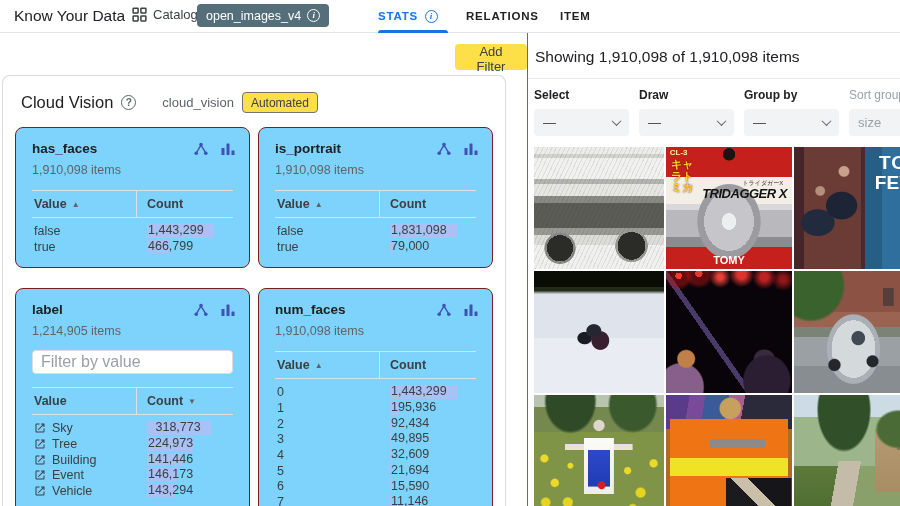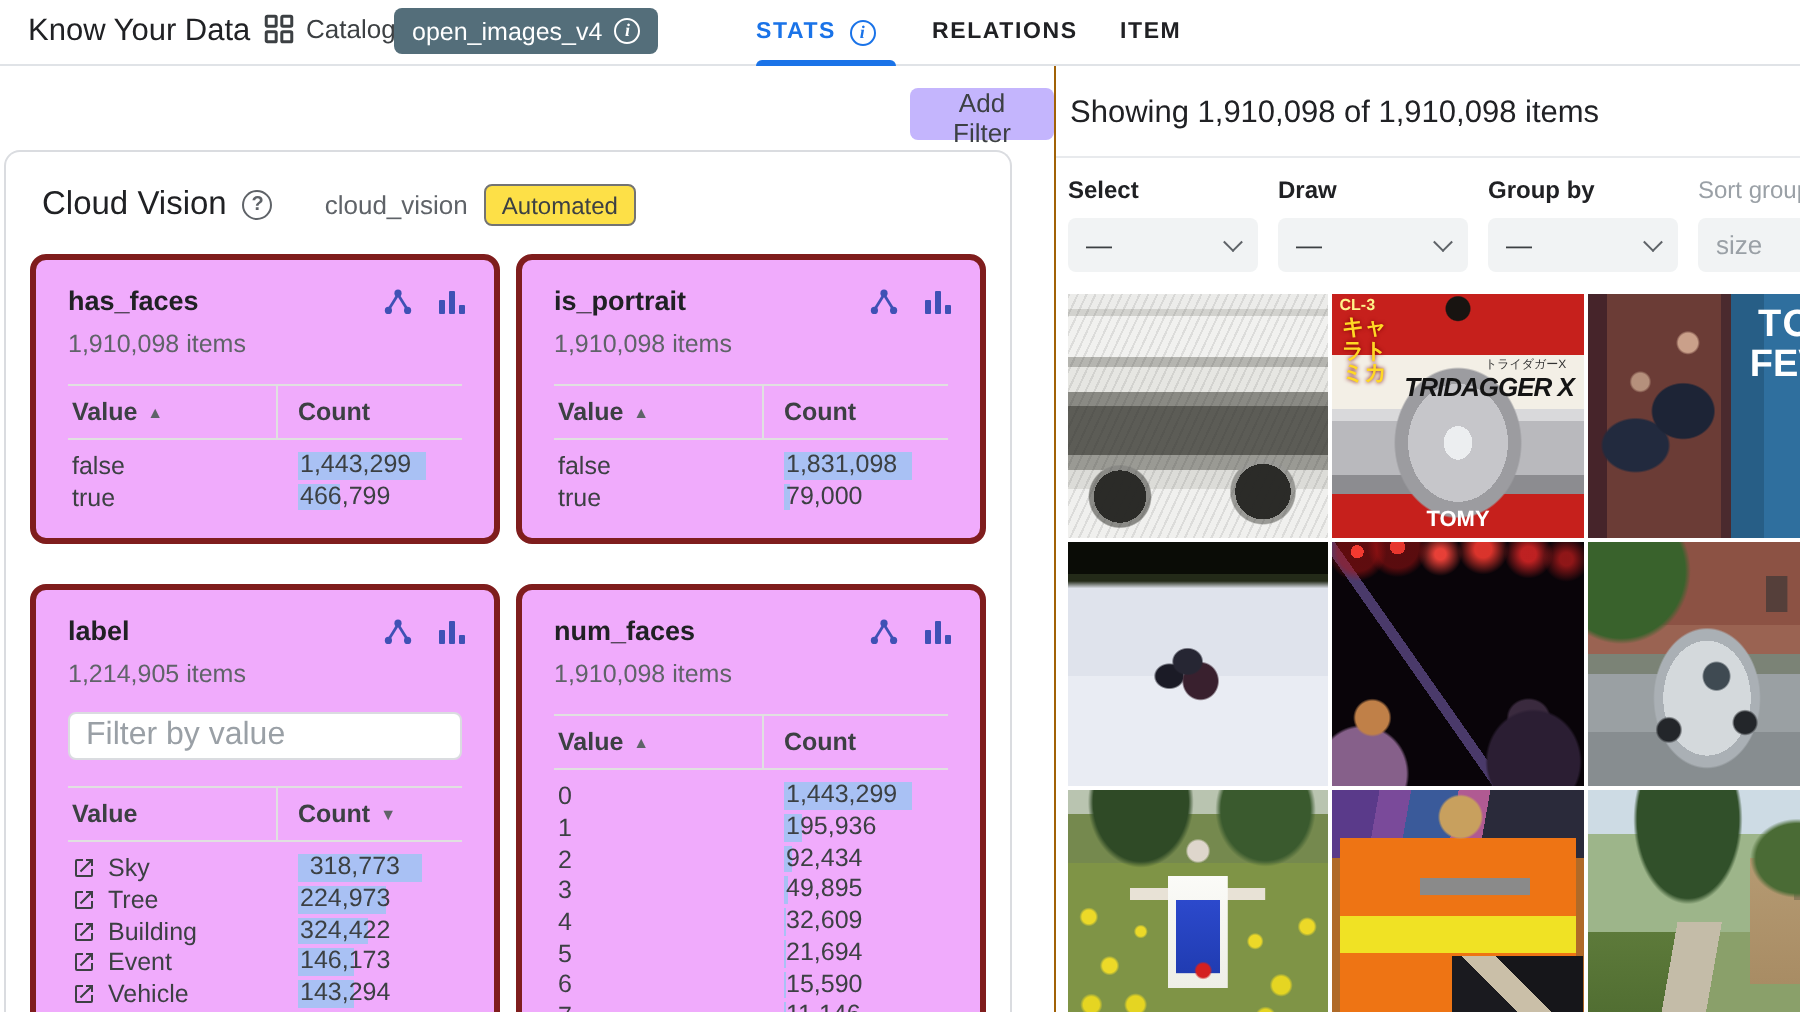--- a/index.html
+++ b/index.html
@@ -19,33 +19,33 @@
   .tab{position:absolute;top:0;height:32px;display:flex;align-items:center;gap:7px;
     font-size:11.5px;font-weight:bold;letter-spacing:.8px;color:#202124;cursor:pointer}
   .tab.active{color:#1a73e8}
   .tab-underline{position:absolute;left:378px;top:30px;width:70px;height:3px;background:#1a73e8;
     border-radius:3px 3px 0 0}
   
   .left-panel{position:absolute;left:0;top:33px;width:527px;height:473px;background:#fff}
   .right-panel{position:absolute;left:527px;top:33px;width:405px;height:473px;background:#fff;
     border-left:1px solid #a16207;overflow:hidden}
   
-  .add-filter{position:absolute;left:455px;top:11px;height:26px;padding:0 12px;background:#c4b5fd;
+  .add-filter{position:absolute;left:455px;top:11px;height:26px;padding:0 12px;background:#fde047;
     border:none;border-radius:4px;font-size:13px;color:#3c4043;font-family:inherit;cursor:pointer}
   .cv-card{position:absolute;left:2px;top:42px;width:504px;height:470px;
     border:1px solid #dadce0;border-bottom:none;border-radius:8px 8px 0 0;background:#fff;overflow:hidden}
   .cv-header{display:flex;align-items:center;gap:8px;padding:16px 16px 14px 18px}
   .cv-header h2{font-size:16.5px;font-weight:500;color:#202124}
   .help-icon{display:inline-flex;align-items:center;justify-content:center;width:15px;height:15px;
     border:1.6px solid #5f6368;border-radius:50%;color:#5f6368;font-size:10px;font-weight:bold;cursor:pointer}
   .cv-sub{font-size:13px;color:#5f6368;margin-left:18px}
   .badge{border:1px solid #737373;background:#fde047;border-radius:4px;padding:2.5px 8px;
     font-size:12px;color:#3c4043}
   .cards-grid{display:grid;grid-template-columns:1fr 1fr;column-gap:8px;row-gap:20px;padding:0 12px}
-  .stat-card{position:relative;border:3px solid #7f1d1d;border-radius:8px;padding:13px 16px;background:#f0abfc}
+  .stat-card{position:relative;border:1px solid #7f1d1d;border-radius:8px;padding:13px 16px;background:#7dd3fc}
   .card-title{font-size:13.5px;font-weight:bold;color:#202124}
   .card-items{font-size:12.5px;color:#5f6368;margin-top:7px}
   .card-icons{position:absolute;right:13px;top:13px;display:flex;gap:11px}
   .card-icons svg{cursor:pointer}
   .filter-input{width:100%;height:24px;margin-top:12px;border:1px solid #dadce0;border-radius:4px;
     padding:0 8px;font-size:16px;font-family:inherit;color:#3c4043}
   .filter-input::placeholder{color:#9aa0a6}
   .stat-table{margin-top:13px;font-size:12.5px;color:#3c4043}
   .thead{display:flex;border-top:1px solid #e0e0e0;border-bottom:1px solid #e0e0e0;font-weight:bold}
   .thead .hcell{padding:6px 0 6px 2px}
@@ -333,21 +333,21 @@
                   </div>
                   <div class="ccell"><div class="bar" style="width: 47.4%;"></div><span class="num" style="min-width: 47.4%;">224,973</span></div>
                 </div>
                 <div class="trow">
                   <div class="vcell">
                     <svg width="12" height="12" viewBox="0 0 24 24">
                       <path fill="#3c4043" d="M19 19H5V5h6V3H5a2 2 0 0 0-2 2v14a2 2 0 0 0 2 2h14a2 2 0 0 0 2-2v-6h-2v6zM14 3v2h3.59l-9.83 9.83 1.41 1.41L19 6.41V10h2V3h-7z"></path>
                     </svg>
                     <span>Building</span>
                   </div>
-                  <div class="ccell"><div class="bar" style="width: 38.4%;"></div><span class="num" style="min-width: 38.4%;">324,422</span></div>
+                  <div class="ccell"><div class="bar" style="width: 38.4%;"></div><span class="num" style="min-width: 38.4%;">141,446</span></div>
                 </div>
                 <div class="trow">
                   <div class="vcell">
                     <svg width="12" height="12" viewBox="0 0 24 24">
                       <path fill="#3c4043" d="M19 19H5V5h6V3H5a2 2 0 0 0-2 2v14a2 2 0 0 0 2 2h14a2 2 0 0 0 2-2v-6h-2v6zM14 3v2h3.59l-9.83 9.83 1.41 1.41L19 6.41V10h2V3h-7z"></path>
                     </svg>
                     <span>Event</span>
                   </div>
                   <div class="ccell"><div class="bar" style="width: 30.8%;"></div><span class="num" style="min-width: 30.8%;">146,173</span></div>
                 </div>

